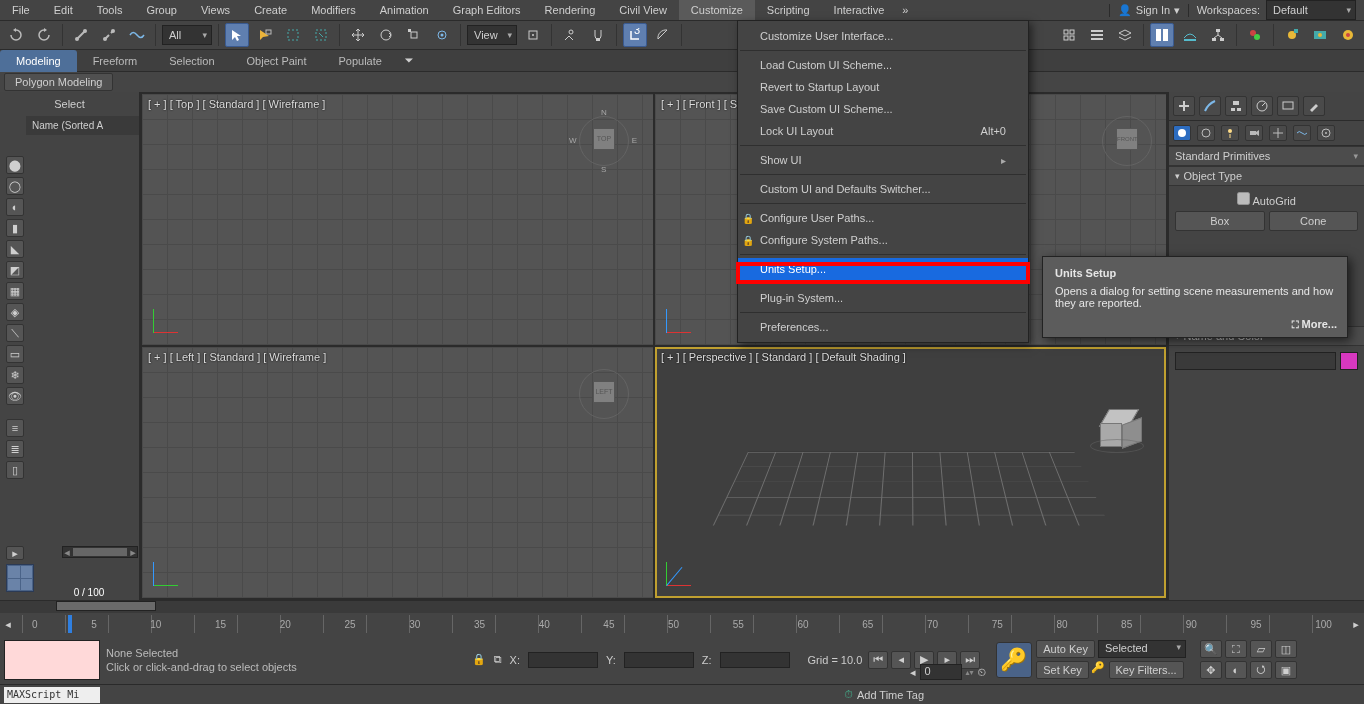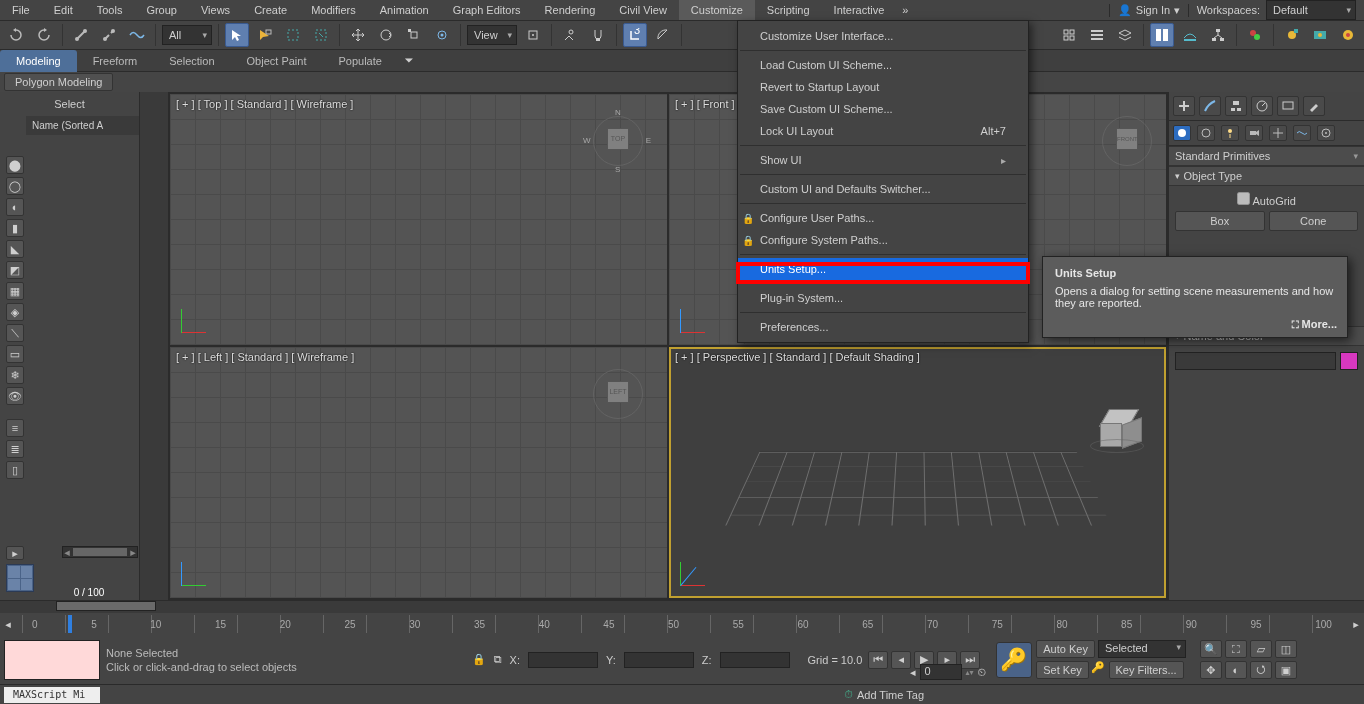--- a/index.html
+++ b/index.html
@@ -32,21 +32,21 @@
 .subbar { height: 20px; background: #454545; display: flex; align-items: center; }
 .subbar .pill { padding: 2px 10px; background: #505050; border: 1px solid #333; border-radius: 2px; margin-left: 4px; }
 
 
 .workspace { position: absolute; top: 92px; left: 0; right: 0; bottom: 104px; display: flex; }
 .left-panel { width: 140px; background: #444; border-right: 1px solid #2b2b2b; display: flex; overflow: hidden; }
 .select-panel { flex: 1; display: flex; flex-direction: column; }
 .select-panel .hdr { text-align: center; padding: 6px 0; }
 .select-panel .name-row { padding: 4px 6px; background: #3a3a3a; font-size: 10px; white-space: nowrap; overflow: hidden; }
 
-.viewports-frame { flex: 1; display: flex; flex-direction: column; margin-left: 28px; }
+.viewports-frame { flex: 1; display: flex; flex-direction: column; }
 .viewports { flex: 1; display: grid; grid-template-columns: 1fr 1fr; grid-template-rows: 1fr 1fr; gap: 2px; background: #2b2b2b; padding: 2px; }
 .viewport { background: #545454; position: relative; overflow: hidden; }
 .viewport.active { outline: 2px solid #c0a030; outline-offset: -2px; }
 .viewport .vp-label { position: absolute; top: 4px; left: 6px; color: #ddd; font-size: 11px; text-shadow: 0 0 2px #000; }
 .viewport .grid { position: absolute; inset: 0; background-image:
   linear-gradient(#4a4a4a 1px, transparent 1px),
   linear-gradient(90deg, #4a4a4a 1px, transparent 1px);
   background-size: 25px 25px; }
 .viewport .axis { position: absolute; left: 12px; bottom: 12px; width: 36px; height: 36px; }
 .axis .ax { position: absolute; left: 0; bottom: 0; height: 1px; transform-origin: left bottom; }
@@ -121,21 +121,21 @@
 .play-controls { display:flex; align-items:center; gap:3px; }
 .play-controls .pbtn { width:20px; height:18px; background:#555; border:1px solid #333; border-radius:2px; display:flex;align-items:center;justify-content:center;}
 .key-panel { display:flex; align-items:center; gap:4px; margin-left:10px;}
 .key-panel .kbtn { padding:2px 6px; background:#555; border:1px solid #333; border-radius:2px;}
 .key-panel .kcombo { padding:1px 24px 1px 6px; background:#333; border:1px solid #222; position:relative;}
 .key-panel .kcombo::after{content:"▾"; position:absolute; right:4px; top:1px; font-size:9px; color:#aaa;}
 .nav-cluster { display:grid; grid-template-columns: repeat(4,22px); gap:3px; margin-left:8px;}
 .nav-cluster .nb { width:22px;height:18px;background:#555;border:1px solid #333;border-radius:2px; display:flex;align-items:center;justify-content:center;}
 
 .maxscript-row { height:20px; background:#444; display:flex; align-items:center; border-top:1px solid #2a2a2a;}
-.maxscript-row .msin { width:96px; height:16px; background:#eee; color:#333; font-family:monospace; padding:0 9px; font-size:10px; line-height:16px; overflow:hidden; margin-left:4px;}
+.maxscript-row .msin { width:96px; height:16px; background:#eee; color:#333; font-family:monospace; padding:0 3px; font-size:10px; line-height:16px; overflow:hidden; margin-left:4px;}
 
 svg { display:block; }
 </style>
 </head>
 <body>
 
 <div class="menubar">
   <div class="menu-item">File</div>
   <div class="menu-item">Edit</div>
   <div class="menu-item">Tools</div>
@@ -582,21 +582,21 @@
       <span>Load Custom UI Scheme...</span>
     </div>
     <div class="mi">
       <span>Revert to Startup Layout</span>
     </div>
     <div class="mi">
       <span>Save Custom UI Scheme...</span>
     </div>
     <div class="mi">
       <span>Lock UI Layout</span>
-      <span>Alt+7</span>
+      <span>Alt+0</span>
     </div>
     <div class="sep"></div>
     <div class="mi arrow">
       <span>Show UI</span>
     </div>
     <div class="sep"></div>
     <div class="mi">
       <span>Custom UI and Defaults Switcher...</span>
     </div>
     <div class="sep"></div>

